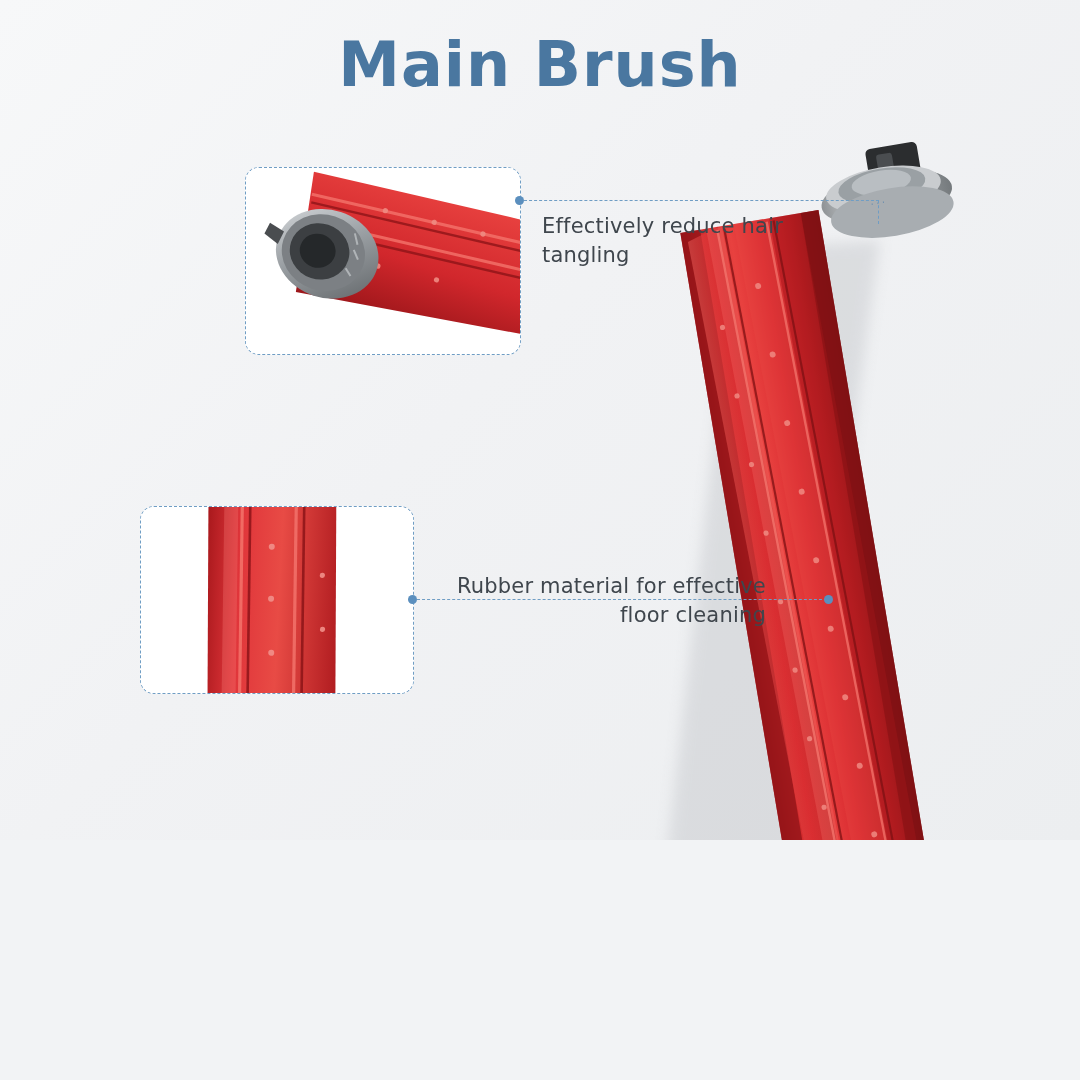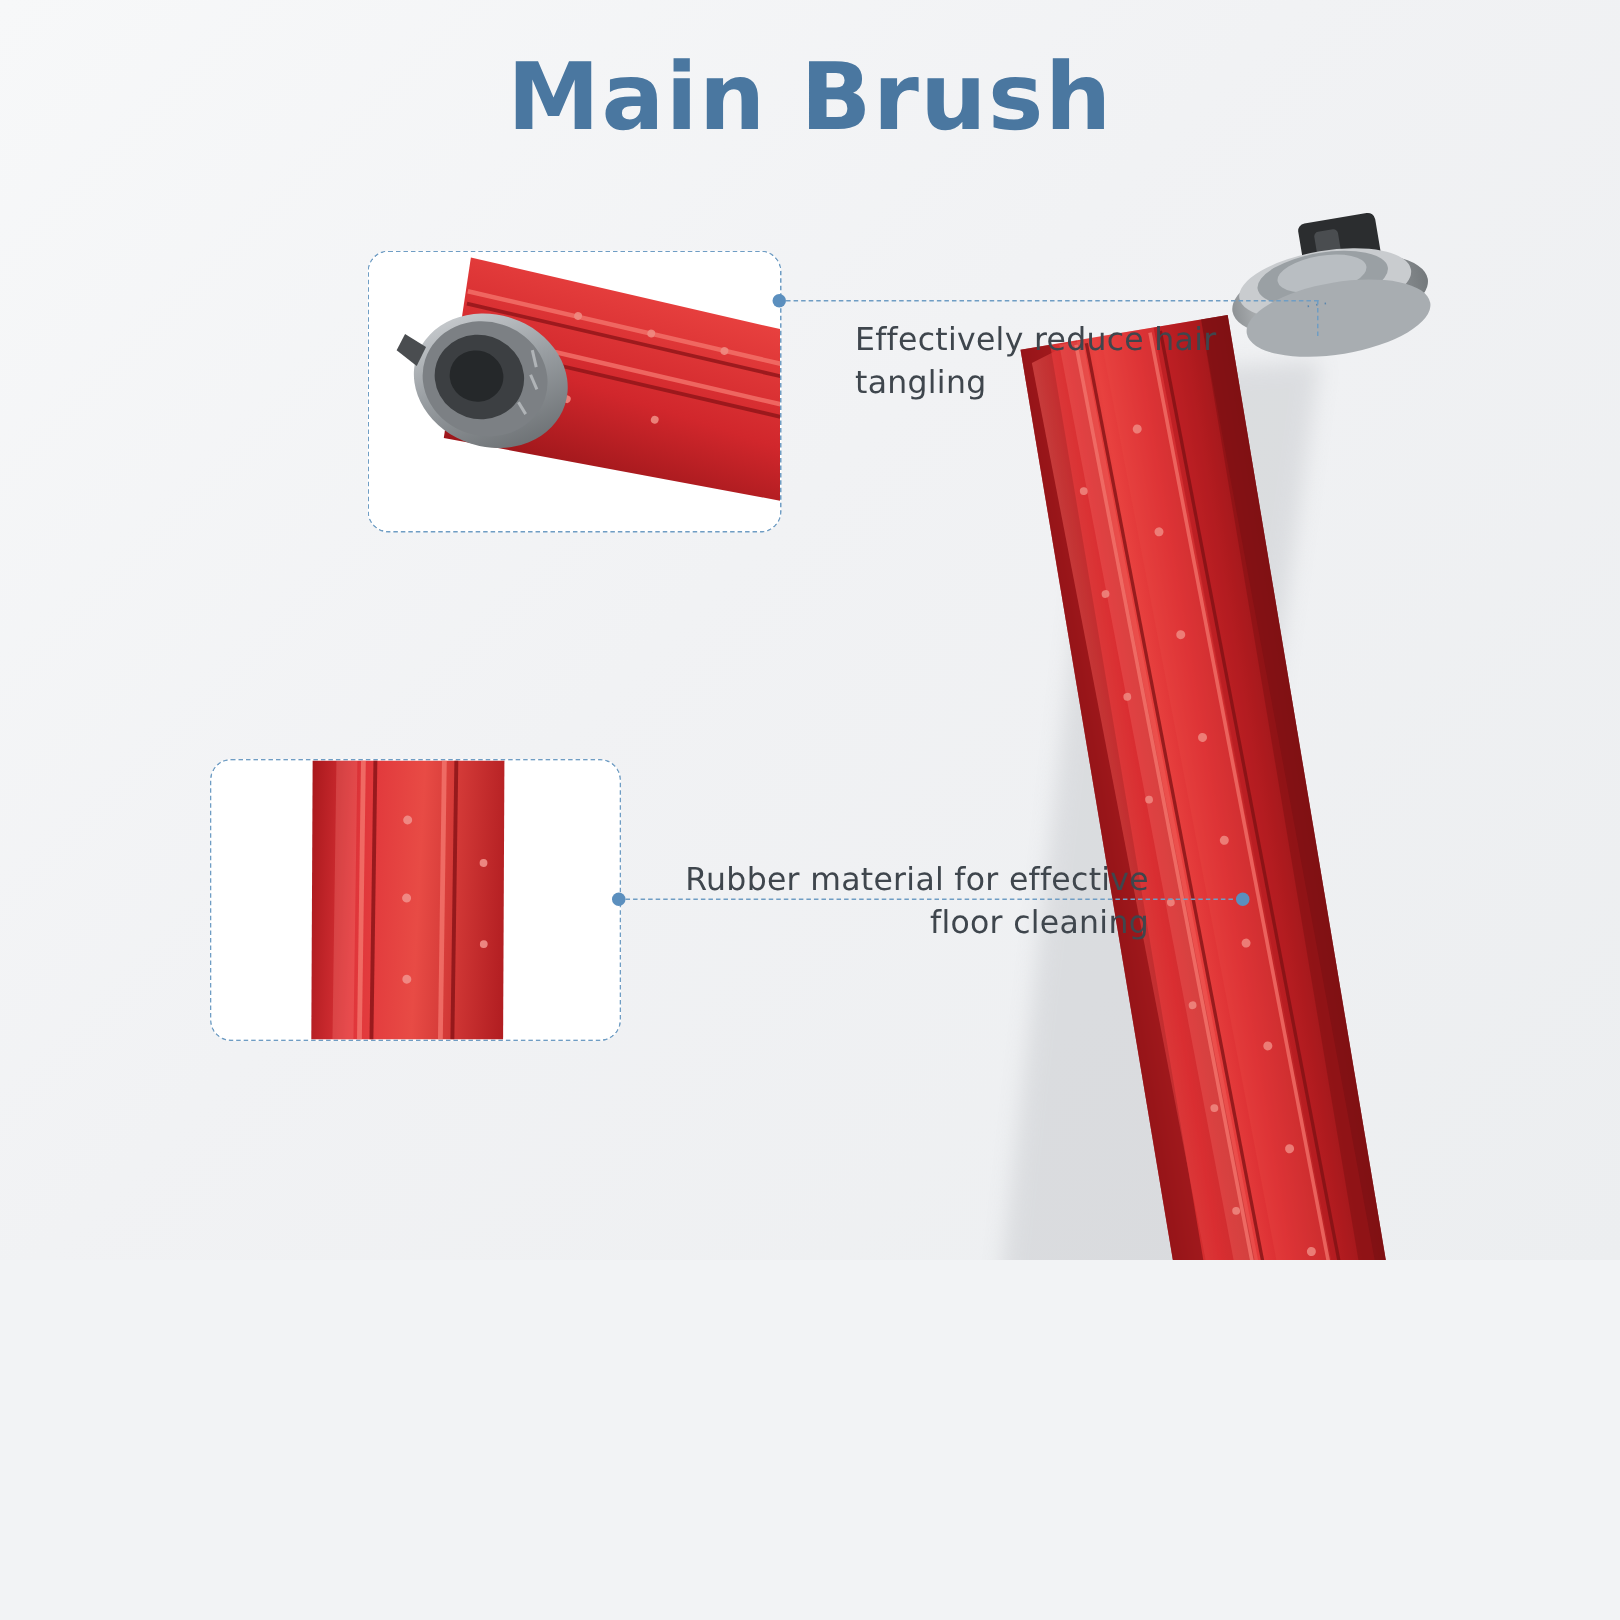--- a/index.html
+++ b/index.html
@@ -236,21 +236,21 @@
           <g stroke="#b6babd" stroke-width="2" opacity="0.9">
             <path d="M98,76 L104,86"></path>
             <path d="M102,92 L109,100"></path>
             <path d="M100,112 L107,118"></path>
           </g>
         </g>
       </svg>
     </div>
   </div>
 
-  <div class="label" style="left:542px; top:212px; width:290px;margin-left:28px;">
+  <div class="label" style="left:542px; top:212px; width:290px;">
     <span>Effectively reduce hair tangling</span>
   </div>
   <div class="leader" style="left:519px; top:200px; width:360px;"></div>
   <div class="leader-v" style="left:878px; top:200px; height:24px;"></div>
   <div class="dot" style="left:515px; top:196px;"></div>
 
   <div class="callout-box" style="left:140px; top:506px; width:272px; height:186px;">
     <div class="callout-inner">
       <svg class="crop-svg" width="272" height="186" viewBox="0 0 272 186">
         <defs>

